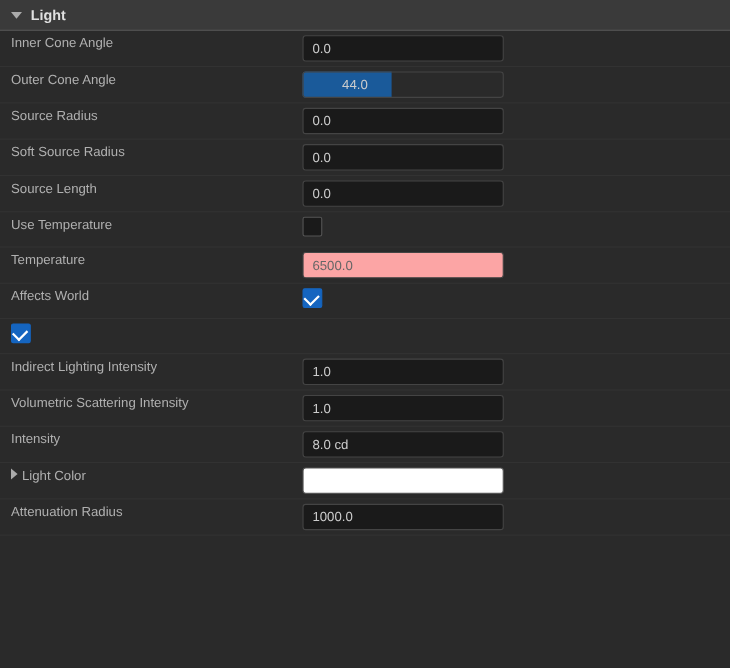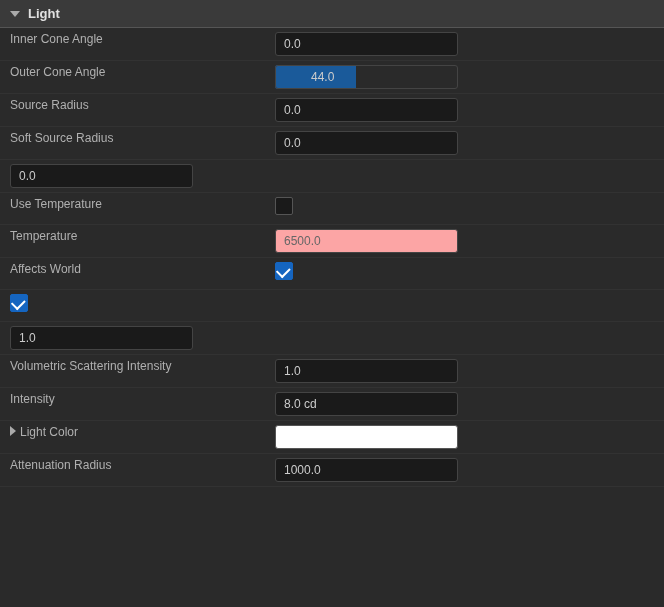--- a/index.html
+++ b/index.html
@@ -201,20 +201,21 @@
       </div>
       <div class="property-row">
         <div class="property-label">Source Radius</div>
         <div class="property-value"><input type="text" class="number-input" value="0.0" style=""></div>
       </div>
       <div class="property-row">
         <div class="property-label">Soft Source Radius</div>
         <div class="property-value"><input type="text" class="number-input" value="0.0" style=""></div>
       </div>
       <div class="property-row">
+        <div class="property-label">Source Length</div>
         <div class="property-value"><input type="text" class="number-input" value="0.0" style=""></div>
       </div>
       <div class="property-row">
         <div class="property-label">Use Temperature</div>
         <div class="property-value">
           <div class="checkbox-input checkbox-unchecked"></div>
         </div>
       </div>
       <div class="property-row">
         <div class="property-label">Temperature</div>
@@ -225,20 +226,21 @@
         <div class="property-value">
           <div class="checkbox-input checkbox-checked"></div>
         </div>
       </div>
       <div class="property-row">
         <div class="property-value">
           <div class="checkbox-input checkbox-checked"></div>
         </div>
       </div>
       <div class="property-row">
+        <div class="property-label">Indirect Lighting Intensity</div>
         <div class="property-value"><input type="text" class="number-input" value="1.0" style=""></div>
       </div>
       <div class="property-row">
         <div class="property-label">Volumetric Scattering Intensity</div>
         <div class="property-value"><input type="text" class="number-input" value="1.0" style=""></div>
       </div>
       <div class="property-row">
         <div class="property-label">Intensity</div>
         <div class="property-value"><input type="text" class="number-input" value="8.0 cd" style=""></div>
       </div>

